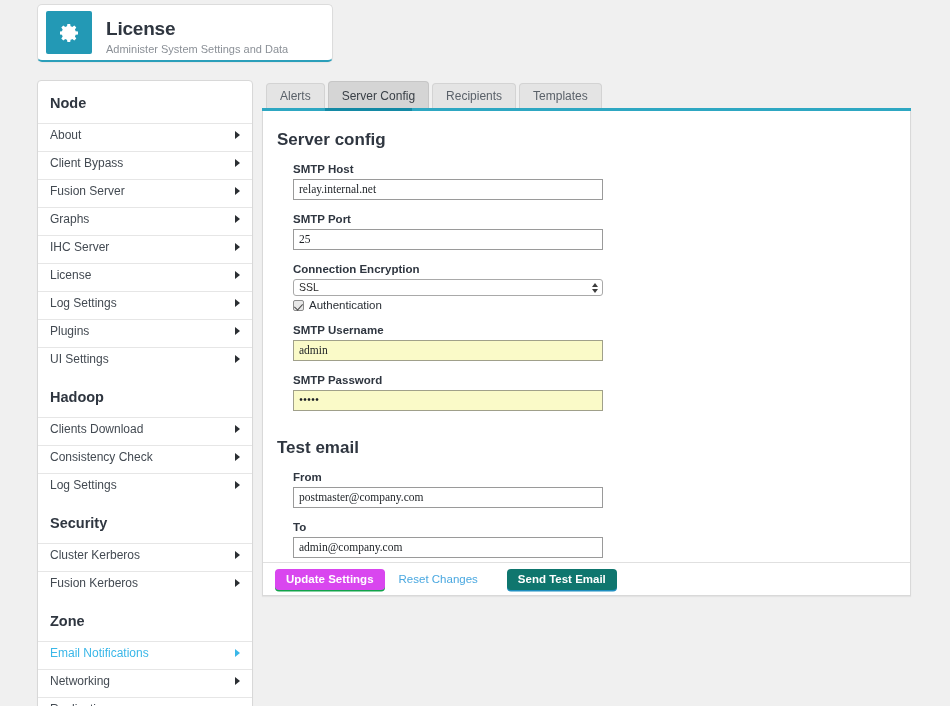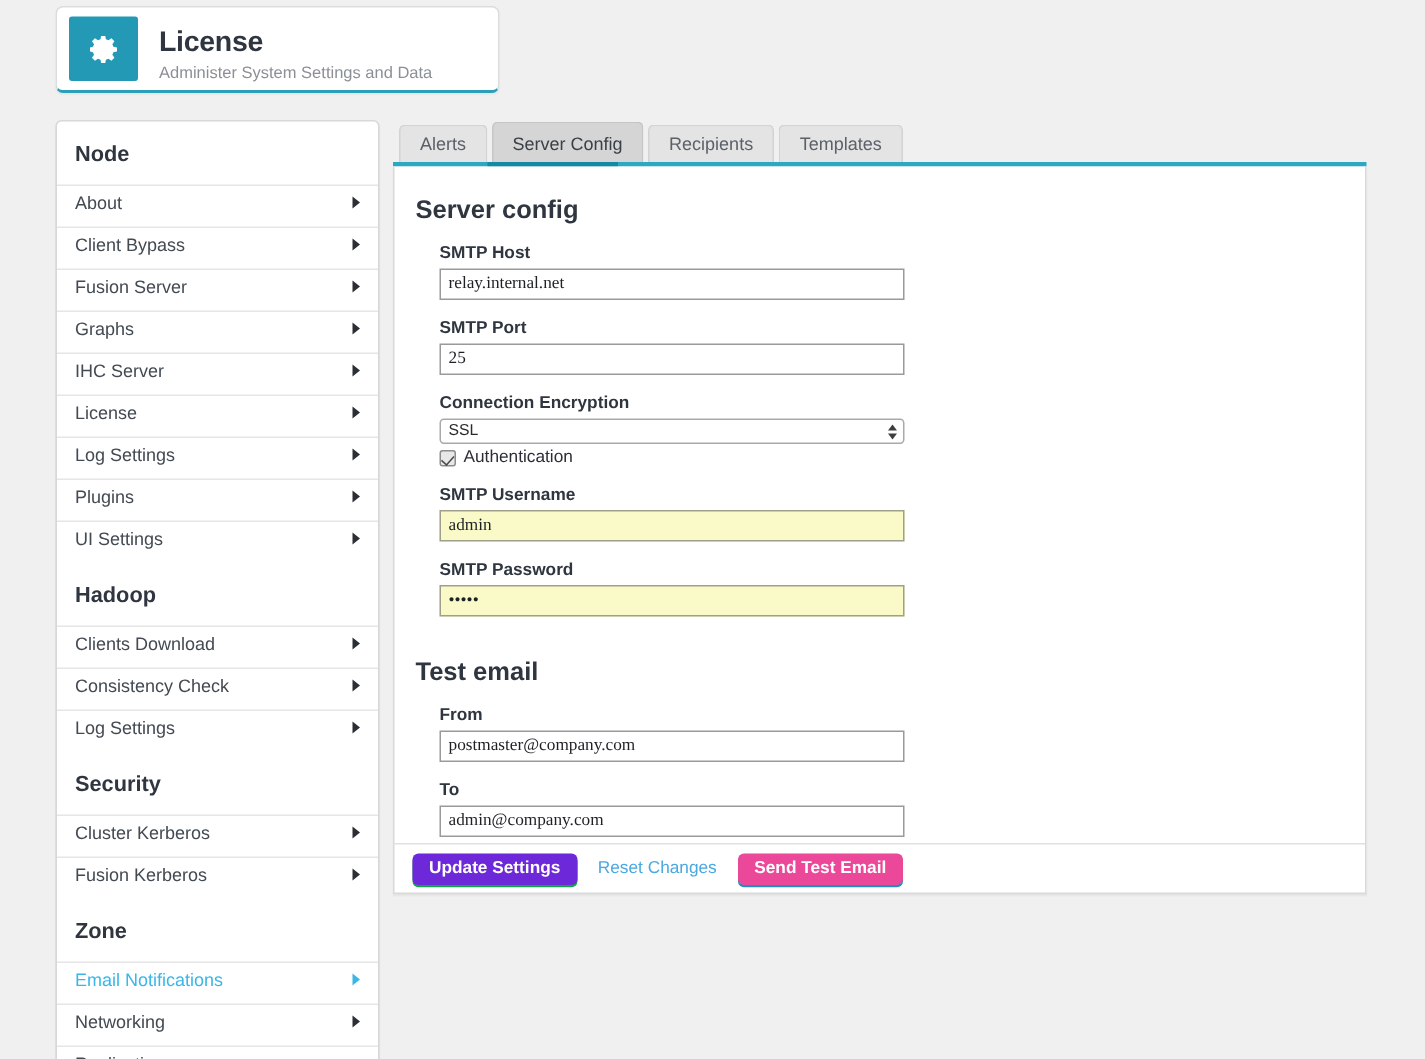--- a/index.html
+++ b/index.html
@@ -215,22 +215,22 @@
   }
   .btn {
     font-size: 11.5px; font-weight: bold; color: #ffffff;
     border: none; border-radius: 4px;
     height: 21px; line-height: 21px;
     padding: 0 11px;
     cursor: pointer;
     font-family: "Liberation Sans", sans-serif;
     white-space: nowrap;
   }
-  .btn-green { background: #6d28d9; box-shadow: 0 1.5px 0 #12a34a; }
-  .btn-blue  { background: #ec4899; box-shadow: 0 1.5px 0 #1f8fc0; }
+  .btn-green { background: #d946ef; box-shadow: 0 1.5px 0 #12a34a; }
+  .btn-blue  { background: #0f766e; box-shadow: 0 1.5px 0 #1f8fc0; margin-left: 15px; }
   .btn-link {
     background: none; border: none;
     color: #4aa8e0; font-size: 11.5px;
     cursor: pointer; padding: 0;
     font-family: "Liberation Sans", sans-serif;
   }
 </style>
 </head>
 <body>
 

